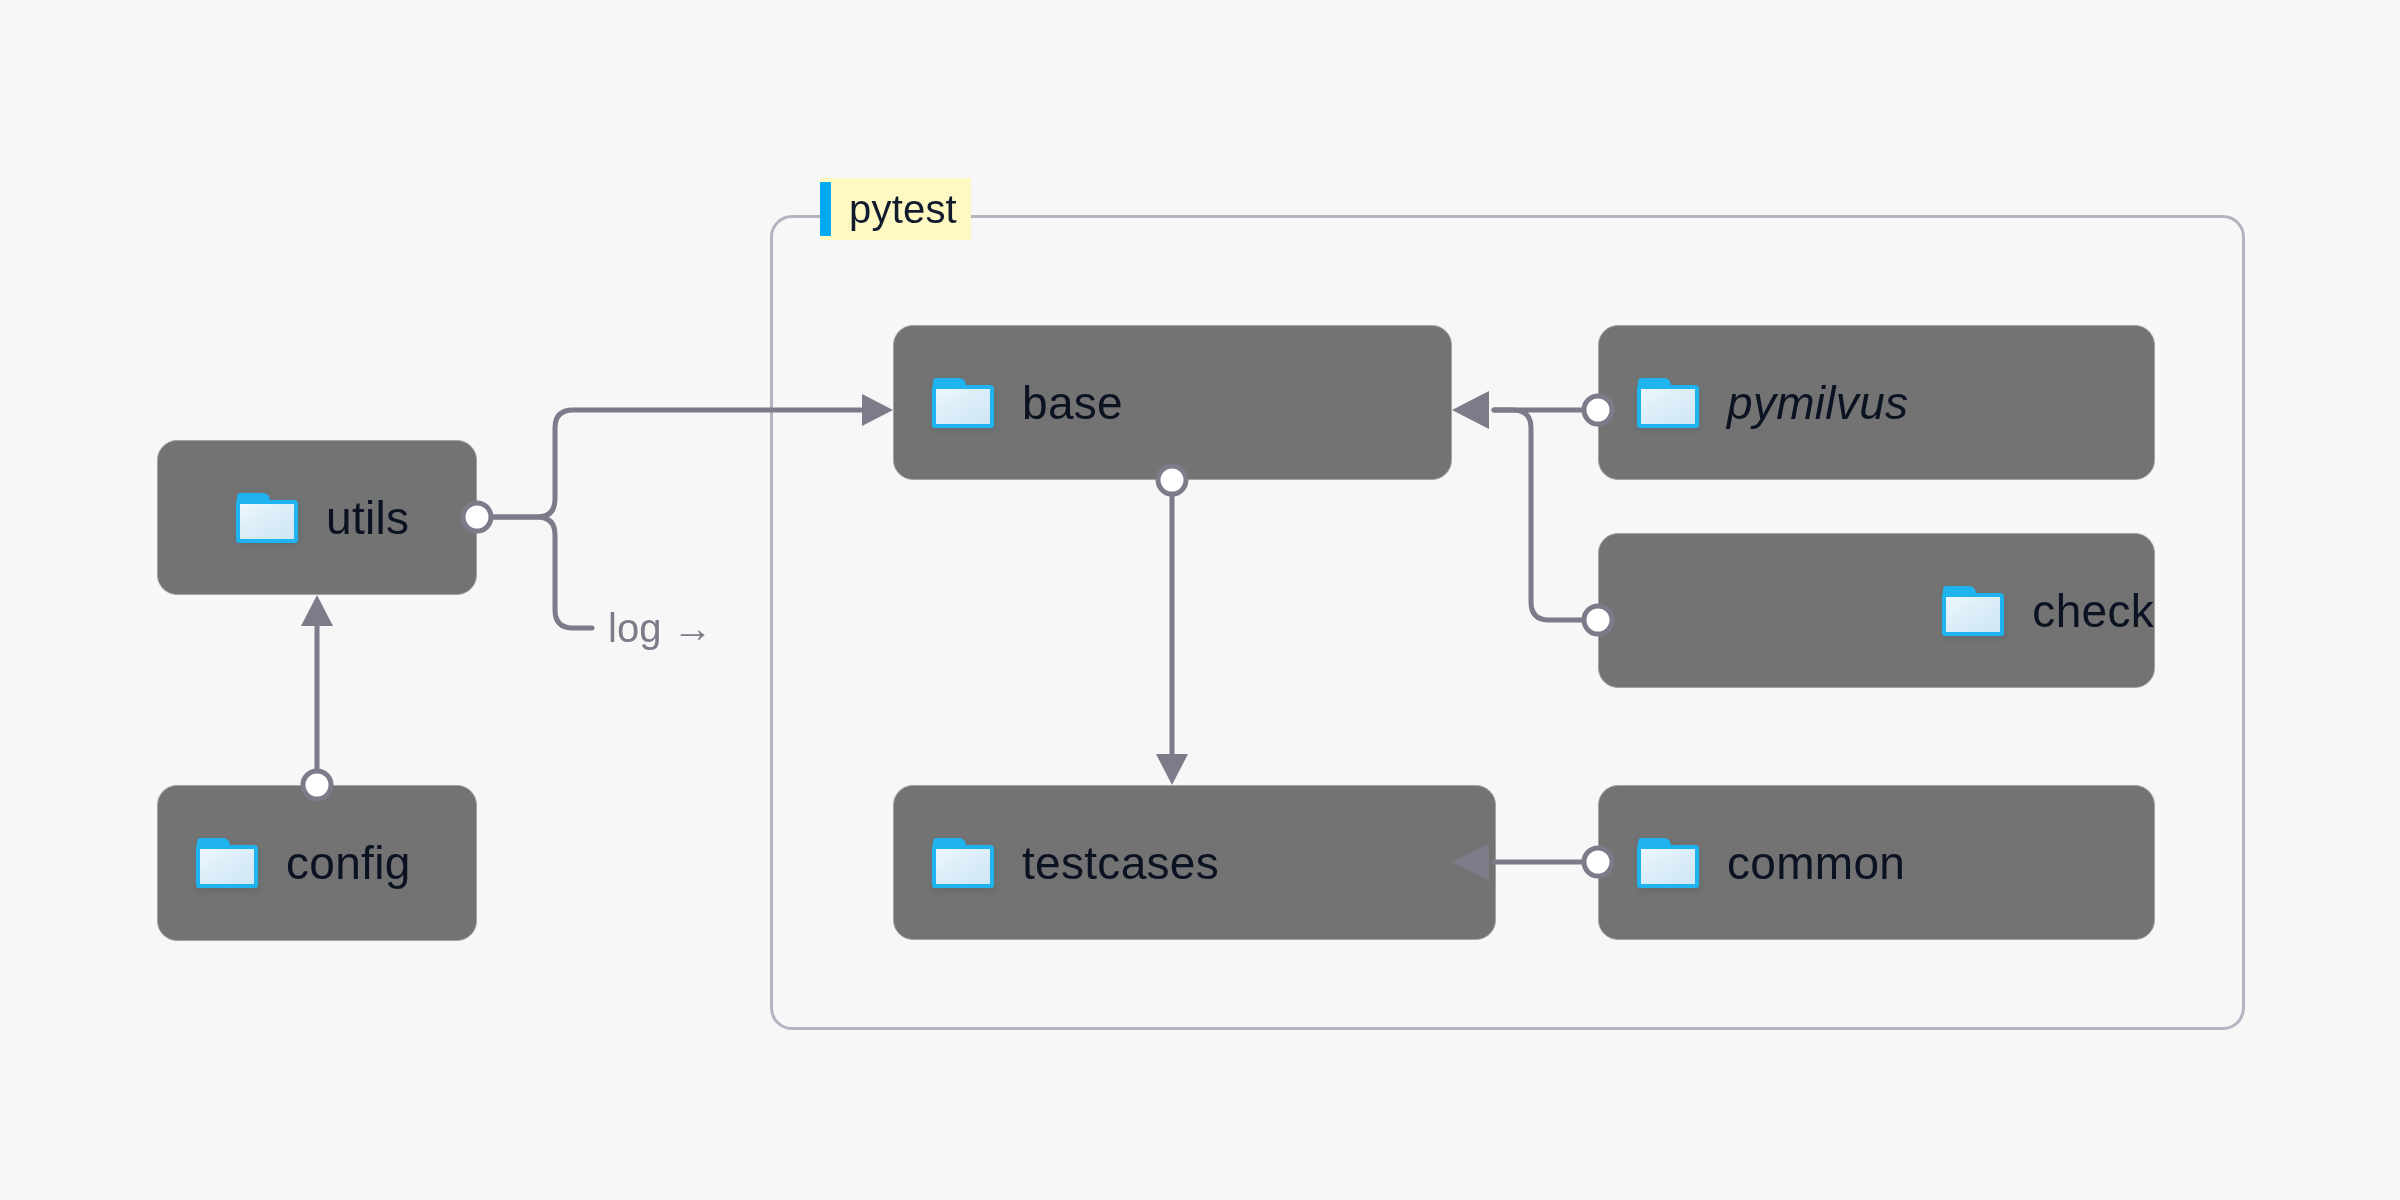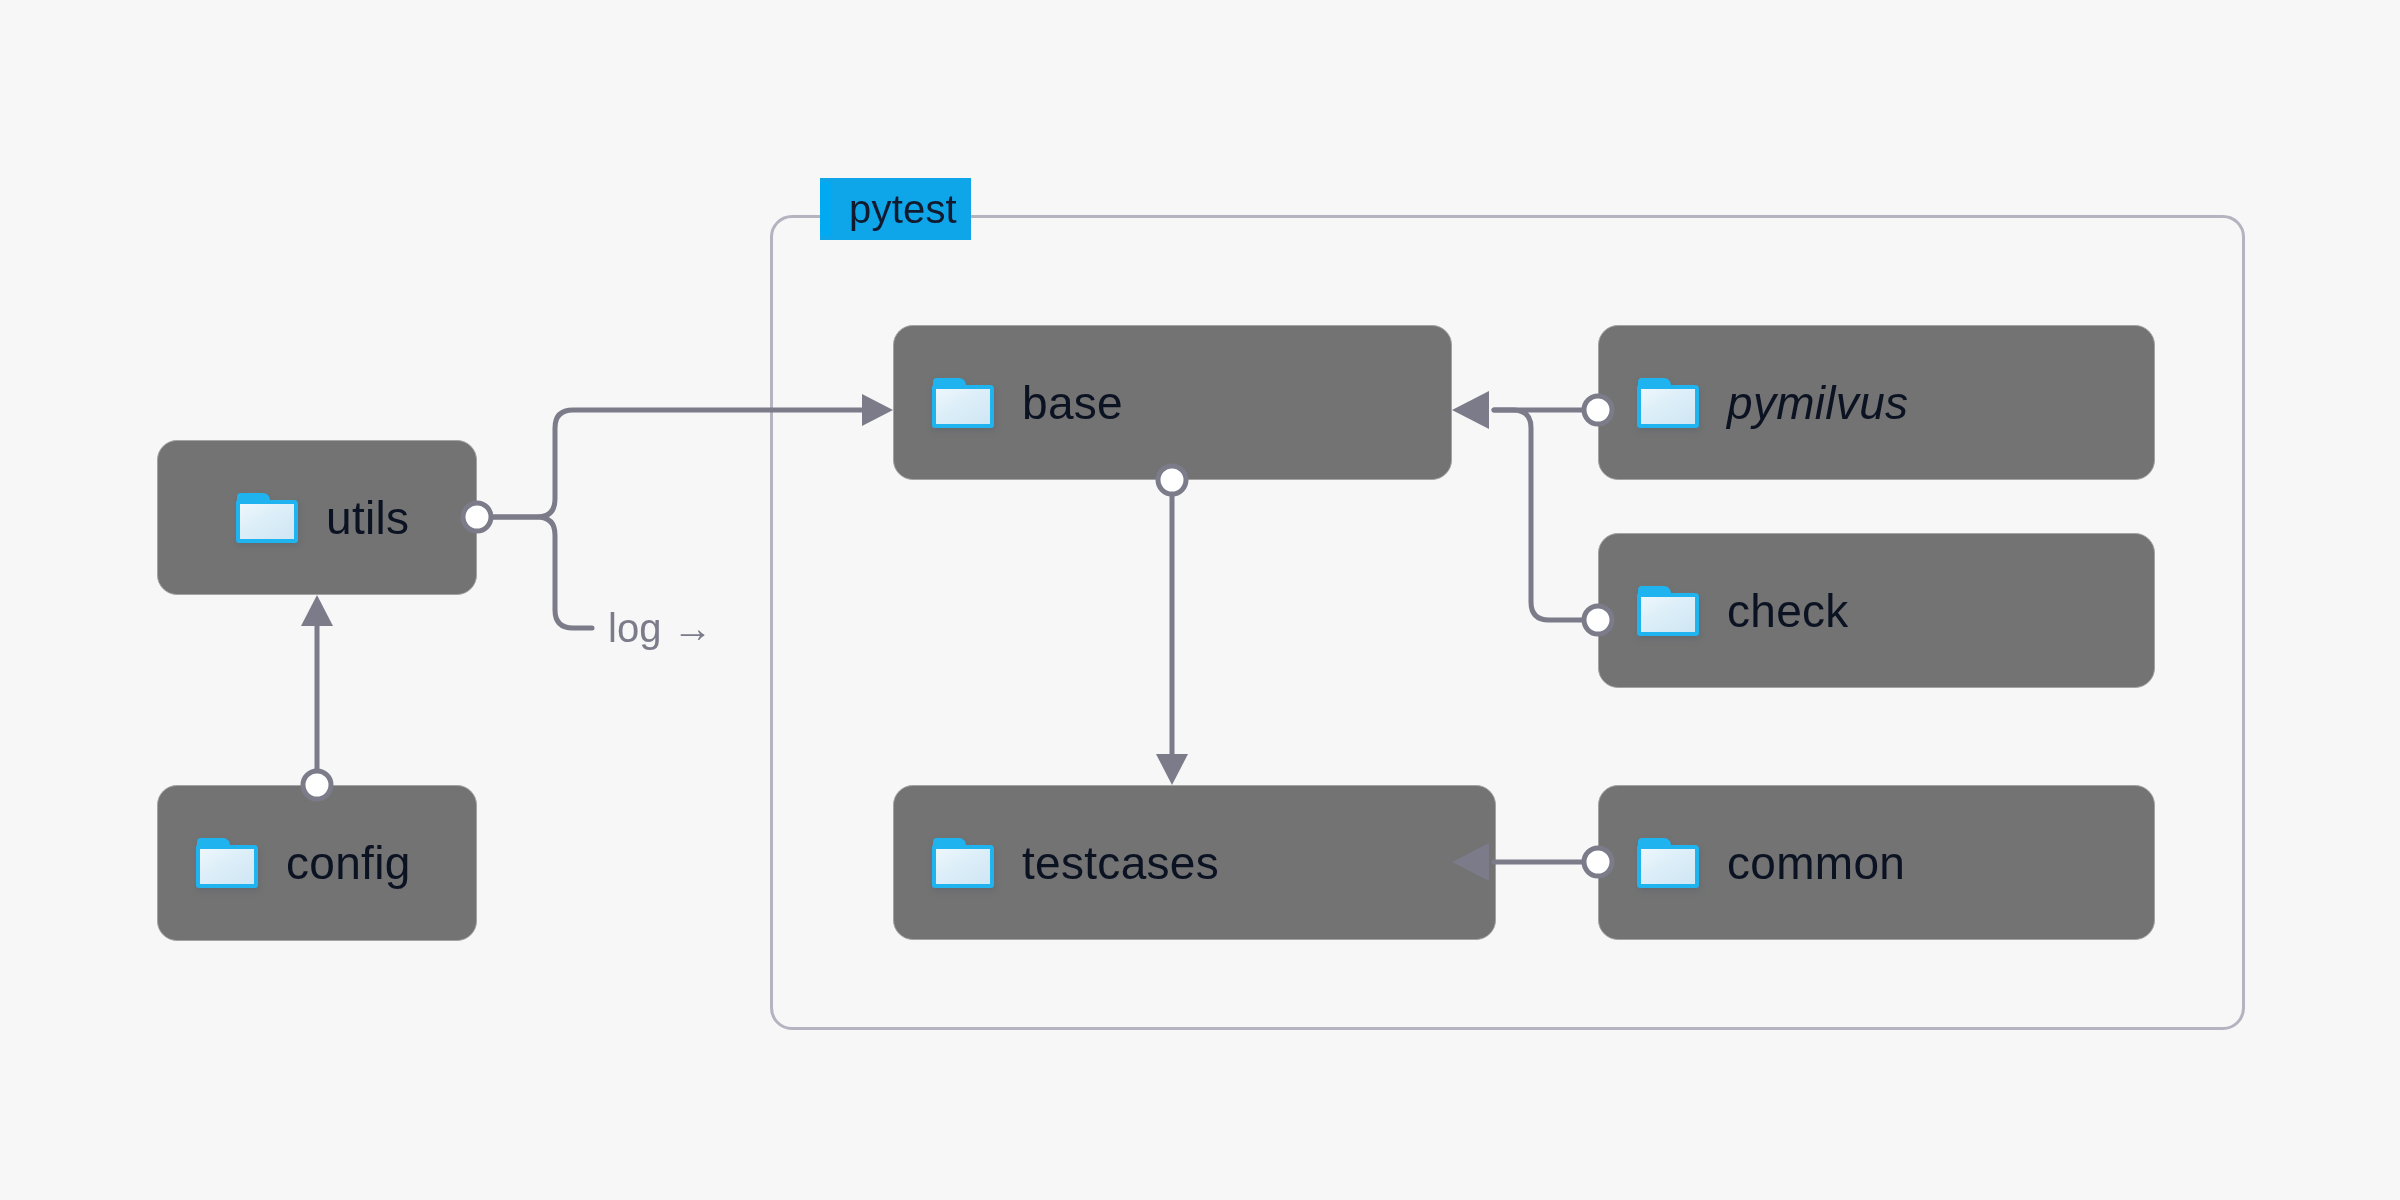--- a/index.html
+++ b/index.html
@@ -19,21 +19,21 @@
     width:1475px; height:815px;
     border:3px solid #b5b3c0;
     border-radius:22px;
     box-sizing:border-box;
     background:transparent;
   }
   .group-label-wrap{
     position:absolute;
     left:820px; top:178px;
     display:flex; align-items:center; gap:18px;
-    background:#0ea5e9;
+    background:#fef9c3;
     padding:0 14px 0 0;
     height:62px;
     z-index:6;
   }
   .group-accent{
     width:11px;height:54px;
     background:#00a9f0;
     border-radius:1px;
     flex:none;
   }
@@ -194,21 +194,21 @@
   <div class="node" style="left:1598px;top:325px;width:557px;height:155px;font-style:italic;">
     <div class="node-inner">
       <span class="folder">
         <span class="tab"></span>
           <span class="body"></span>
       </span>
       <span class="node-label">pymilvus</span>
     </div>
   </div>
 
-  <div class="node" style="left:1598px;top:533px;width:557px;height:155px;">
+  <div class="node" style="left:1598px;top:533px;width:557px;height:155px;justify-content:flex-end;">
     <div class="node-inner">
       <span class="folder">
         <span class="tab"></span>
           <span class="body"></span>
       </span>
       <span class="node-label">check</span>
     </div>
   </div>
 
   <div class="node" style="left:893px;top:785px;width:603px;height:155px;">

